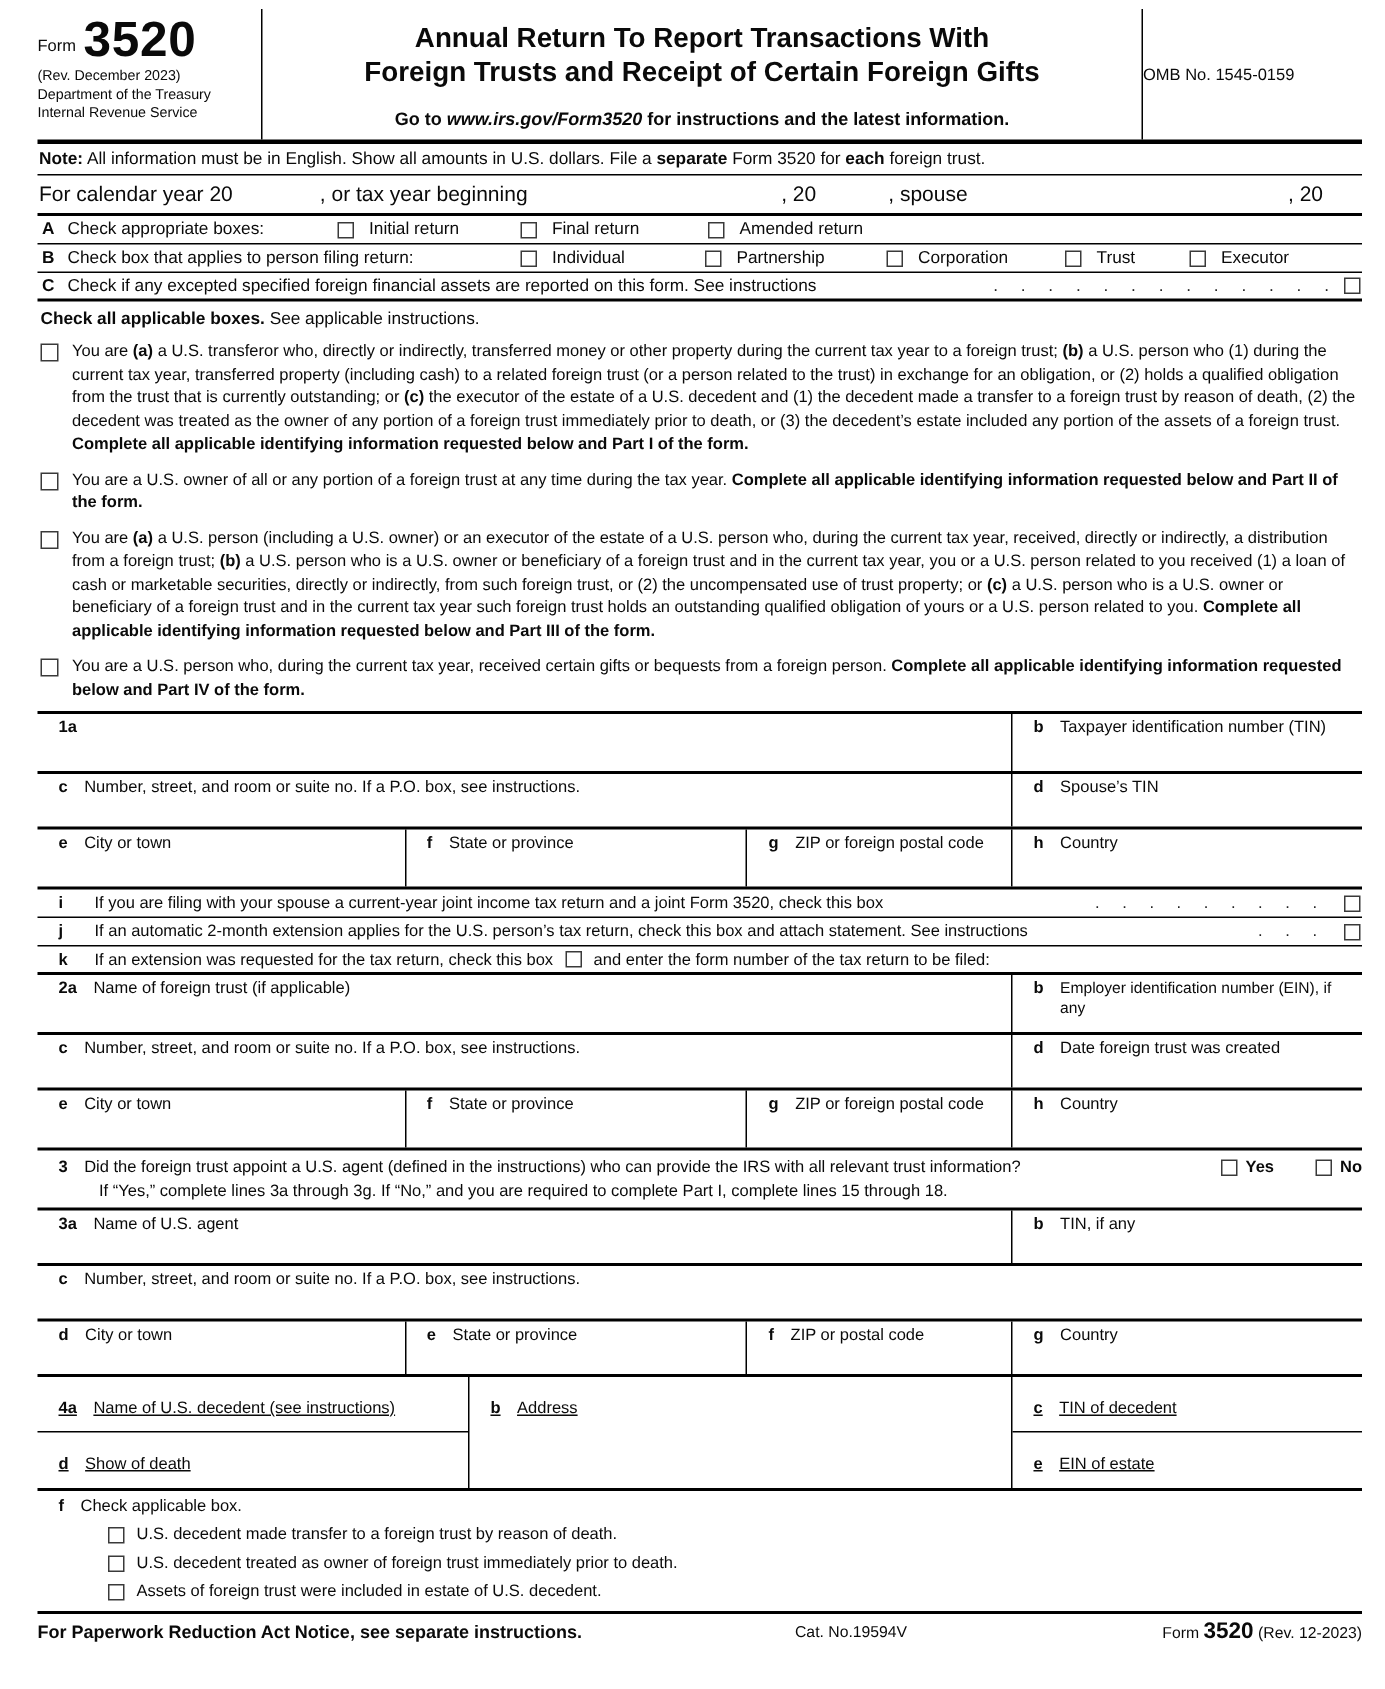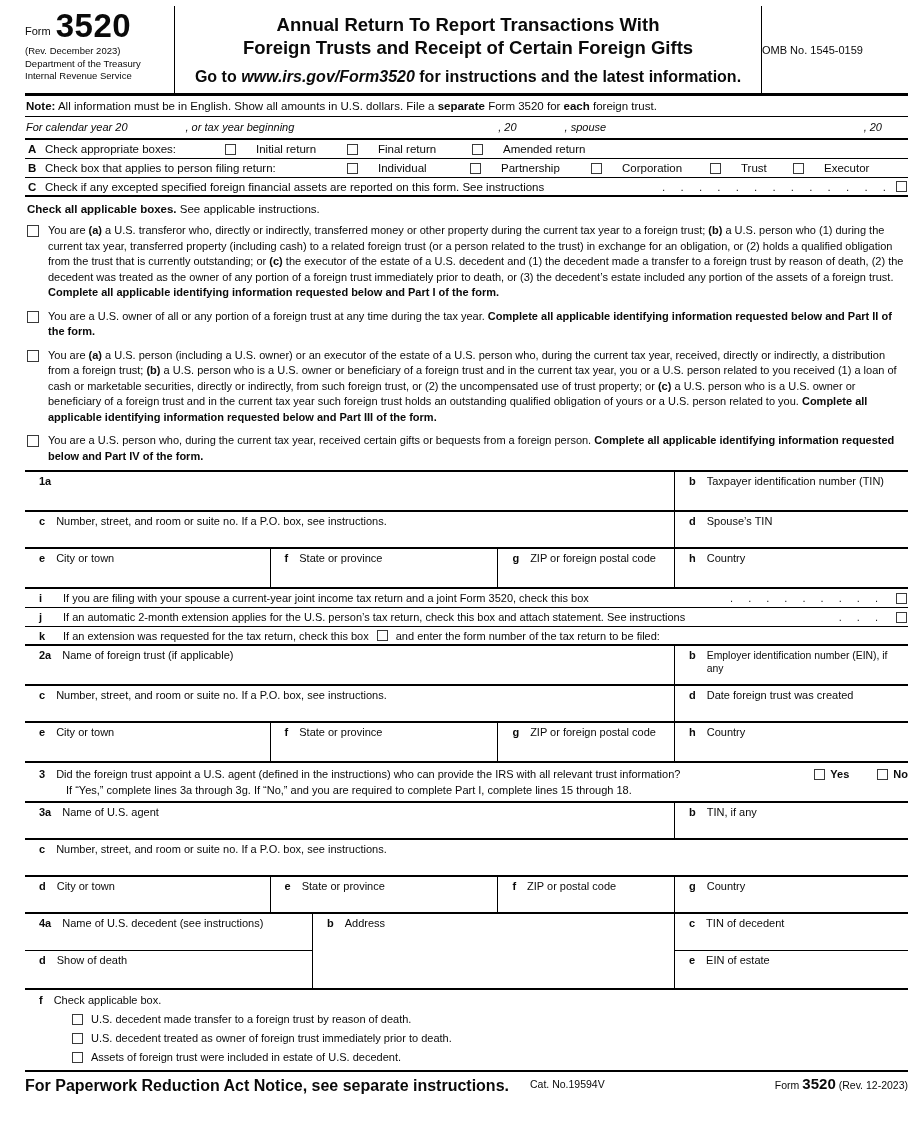--- a/index.html
+++ b/index.html
@@ -11,31 +11,31 @@
   .header { display: flex; border-bottom: 3px solid #000; height: 90px; }
   .h-left { width: 150px; border-right: 1.5px solid #000; padding: 6px 4px 2px 0; }
   .form-line { display: flex; align-items: flex-end; gap: 5px; }
   .form-word { font-size: 11px; padding-bottom: 3px; }
   .form-num { font-size: 33px; font-weight: bold; line-height: 28px; letter-spacing: 0.5px; }
   .h-rev { font-size: 9.5px; margin-top: 5px; }
   .h-dept { font-size: 9.5px; line-height: 11.5px; margin-top: 2px; }
   .h-dept2 { font-size: 9.5px; line-height: 11.5px; }
   .h-center { flex: 1; border-right: 1.5px solid #000; display: flex; flex-direction: column; justify-content: space-between; padding: 7px 6px 7px; text-align: center; }
   .title { font-size: 18.5px; font-weight: bold; line-height: 23px; }
-  .goto { font-size: 16px; font-weight: bold; }
+  .goto { font-size: 12px; font-weight: bold; }
   .h-right { width: 146px; display: flex; align-items: center; justify-content: flex-start; font-size: 11px; }
 
   
   .note-row { border-bottom: 1px solid #000; padding: 4px 0 4px 1px; font-size: 11.5px; }
-  .cal-row { border-bottom: 2px solid #000; display: flex; align-items: flex-end; padding: 4px 0 5px 1px; font-size: 11px; white-space: nowrap; font-style: italic; }
+  .cal-row { border-bottom: 2px solid #000; display: flex; align-items: flex-end; padding: 4px 0 5px 1px; font-size: 14px; white-space: nowrap; }
   .blank { display: inline-block; height: 12px; }
   .abc-row { position: relative; border-bottom: 1px solid #000; height: 19px; display: flex; align-items: center; font-size: 11.5px; }
   .abc-row.last { border-bottom: 2px solid #000; }
   .abc-letter { font-weight: bold; width: 20px; padding-left: 3px; flex: none; }
-  .opt { position: absolute; display: flex; align-items: center; gap: 20px; top: 50%; transform: translateY(-50%); }
+  .opt { position: absolute; display: flex; align-items: center; gap: 10px; top: 50%; transform: translateY(-50%); }
   .cb { width: 11px; height: 11px; border: 1.2px solid #3a3a3a; background: #fff; flex: none; display: inline-block; }
   .dots { flex: 1; text-align: right; white-space: nowrap; overflow: hidden; word-spacing: 12px; padding: 0 10px 0 6px; color: #222; }
   .endcb { margin-right: 1px; }
 
   
   .heading-row { padding: 6px 0 2px 2px; font-size: 11.5px; }
   .check-para { display: flex; gap: 9px; padding: 6px 0 2px 2px; }
   .cb2 { width: 12px; height: 12px; border: 1.2px solid #3a3a3a; margin-top: 2px; flex: none; }
   .para-text { font-size: 11px; line-height: 15.5px; padding-right: 2px; }
 
@@ -57,32 +57,32 @@
   .line3-text { padding: 3px 0 0 14px; font-size: 11px; line-height: 16px; position: relative; width: 100%; }
   .line3-first { display: flex; gap: 11px; padding-right: 120px; }
   .line3-second { padding-left: 27px; }
 
   
   .row4 { display: flex; border-bottom: 2px solid #000; }
   .col4 { display: flex; flex-direction: column; }
   .col4-left { width: 32.5%; }
   .col4-mid { width: 41%; border-left: 1px solid #000; }
   .col4-right { width: 26.5%; border-left: 1px solid #000; }
-  .subcell { height: 37px; padding: 3px 4px 0 14px; display: flex; gap: 11px; }
+  .subcell { height: 37px; padding: 15px 4px 0 14px; display: flex; gap: 11px; text-decoration: underline; }
   .subcell.divided { border-bottom: 1.5px solid #000; }
 
   
   .frow { border-bottom: 2.5px solid #000; padding: 4px 0 7px; }
   .f-head { display: flex; gap: 11px; padding-left: 14px; font-size: 11px; }
   .f-opt { display: flex; align-items: center; gap: 8px; padding-left: 47px; margin-top: 7px; font-size: 11px; }
   .cb3 { width: 11px; height: 11px; border: 1.2px solid #3a3a3a; flex: none; }
 
   
   .footer { position: relative; padding: 5px 0 0; height: 24px; font-size: 11px; }
-  .foot-left { position: absolute; left: 0; top: 5px; font-weight: bold; font-size: 16px; }
+  .foot-left { position: absolute; left: 0; top: 5px; font-weight: bold; font-size: 12px; }
   .foot-cat { position: absolute; left: 505px; top: 6px; font-size: 10.5px; }
   .foot-right { position: absolute; right: 0; top: 3px; font-size: 10.5px; display: flex; align-items: baseline; gap: 3px; }
   .foot-num { font-size: 15px; font-weight: bold; }
 </style>
 </head>
 <body>
 
 <div class="page">
 
   <div class="header">

